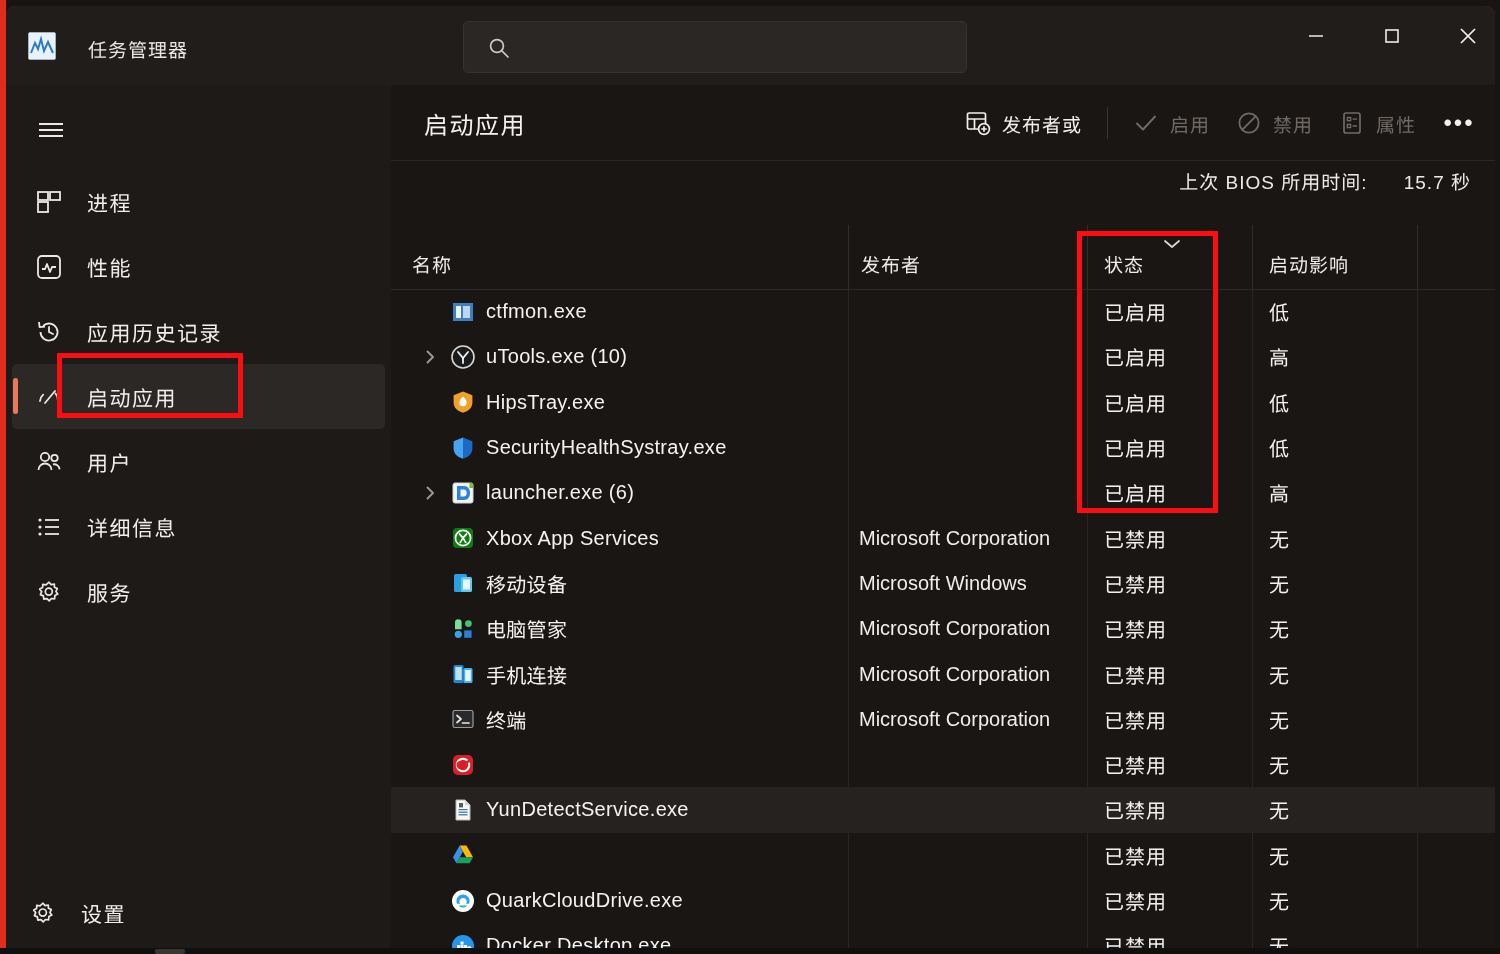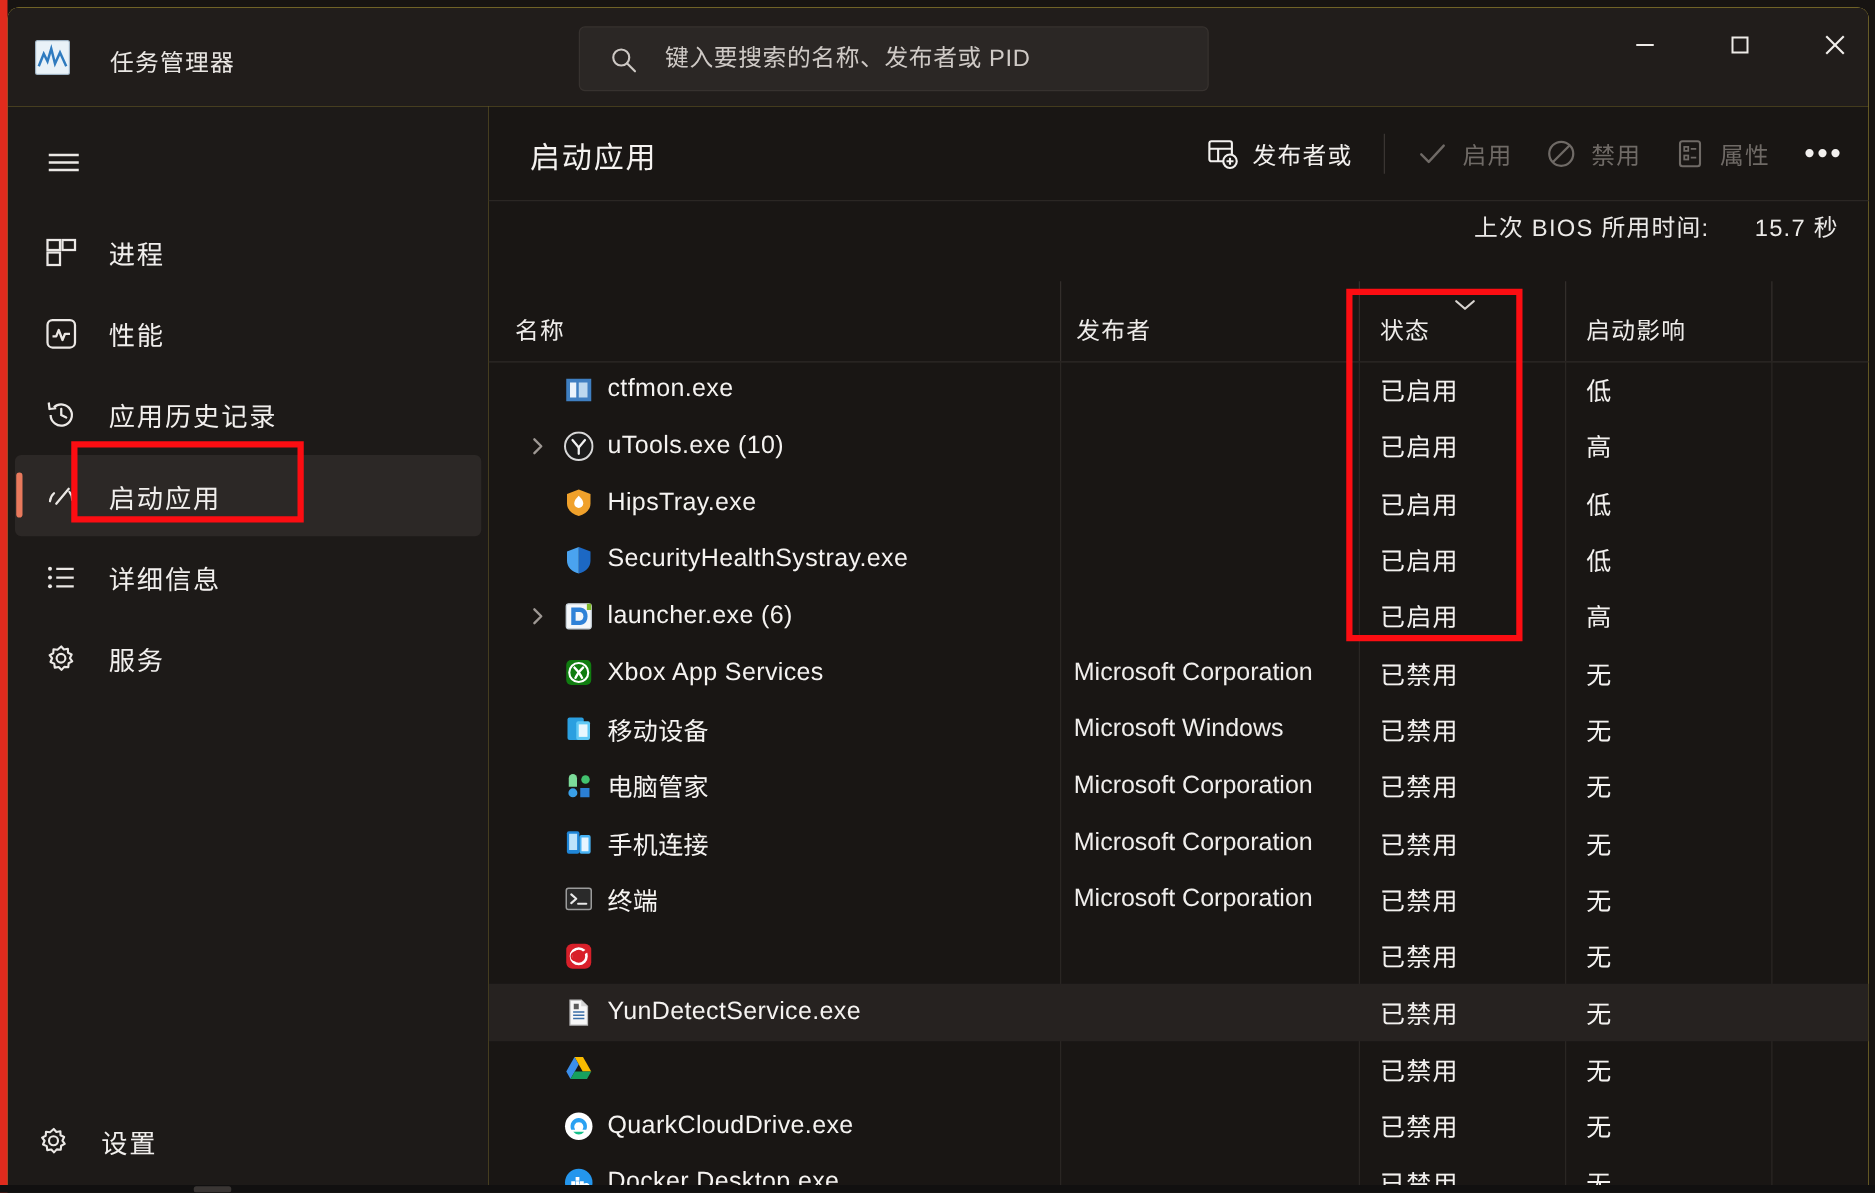--- a/index.html
+++ b/index.html
@@ -27,21 +27,21 @@
     background: #e02b1d;
     z-index: 1;
   }
 
   
   .window {
     position: absolute;
     left: 6px; top: 6px;
     width: 1489px;
     height: 942px;
-    background: #fde047;
+    background: #be185d;
     border-top-left-radius: 9px;
     border-top-right-radius: 9px;
     overflow: hidden;
   }
 
   
   .titlebar {
     position: absolute;
     left: 0; top: 0;
     width: 1489px; height: 79px;
@@ -417,21 +417,20 @@
 
       <div class="app-title">任务管理器</div>
 
       <div class="searchbox">
         <div class="search-icon">
           <svg width="22" height="22" viewBox="0 0 22 22">
             <circle cx="9" cy="9" r="6.4" fill="none" stroke="#cdc8c4" stroke-width="1.7"></circle>
             <line x1="13.6" y1="13.6" x2="20" y2="20" stroke="#cdc8c4" stroke-width="1.7" stroke-linecap="round"></line>
           </svg>
         </div>
-        <div class="search-placeholder">键入要搜索的名称、发布者或 PID</div>
       </div>
 
       <div class="wctrl min">
         <svg width="22" height="22" viewBox="0 0 22 22">
           <line x1="4" y1="11" x2="18" y2="11" stroke="#eeebe8" stroke-width="1.6"></line>
         </svg>
       </div>
       <div class="wctrl max">
         <svg width="22" height="22" viewBox="0 0 22 22">
           <rect x="5" y="5" width="12" height="12" fill="none" stroke="#eeebe8" stroke-width="1.6"></rect>
@@ -493,20 +492,31 @@
           <span class="ico">
             <svg width="28" height="28" viewBox="0 0 28 28">
               <path d="M5 18a9.5 9.5 0 0 1 3.2 -6.4" fill="none" stroke="#ebe8e5" stroke-width="1.8" stroke-linecap="round"></path>
               <path d="M20.5 10.5a9.5 9.5 0 0 1 2.3 6.6" fill="none" stroke="#ebe8e5" stroke-width="1.8" stroke-linecap="round"></path>
               <line x1="10" y1="20" x2="20" y2="8" stroke="#ebe8e5" stroke-width="1.8" stroke-linecap="round"></line>
             </svg>
           </span>
           <span class="lbl">启动应用</span>
         </div>
 
+        <div class="nav-item">
+          <span class="ico">
+            <svg width="28" height="28" viewBox="0 0 28 28">
+              <circle cx="10" cy="9" r="4.2" fill="none" stroke="#ebe8e5" stroke-width="1.8"></circle>
+              <path d="M3.5 22a6.5 6.5 0 0 1 13 0" fill="none" stroke="#ebe8e5" stroke-width="1.8"></path>
+              <circle cx="19.5" cy="10" r="3.2" fill="none" stroke="#ebe8e5" stroke-width="1.8"></circle>
+              <path d="M18 16.4a5.4 5.4 0 0 1 6.6 5" fill="none" stroke="#ebe8e5" stroke-width="1.8"></path>
+            </svg>
+          </span>
+          <span class="lbl">用户</span>
+        </div>
 
         <div class="nav-item">
           <span class="ico">
             <svg width="28" height="28" viewBox="0 0 28 28">
               <circle cx="5" cy="7" r="1.6" fill="#ebe8e5"></circle>
               <circle cx="5" cy="14" r="1.6" fill="#ebe8e5"></circle>
               <circle cx="5" cy="21" r="1.6" fill="#ebe8e5"></circle>
               <line x1="10" y1="7" x2="24" y2="7" stroke="#ebe8e5" stroke-width="1.8"></line>
               <line x1="10" y1="14" x2="24" y2="14" stroke="#ebe8e5" stroke-width="1.8"></line>
               <line x1="10" y1="21" x2="24" y2="21" stroke="#ebe8e5" stroke-width="1.8"></line>

